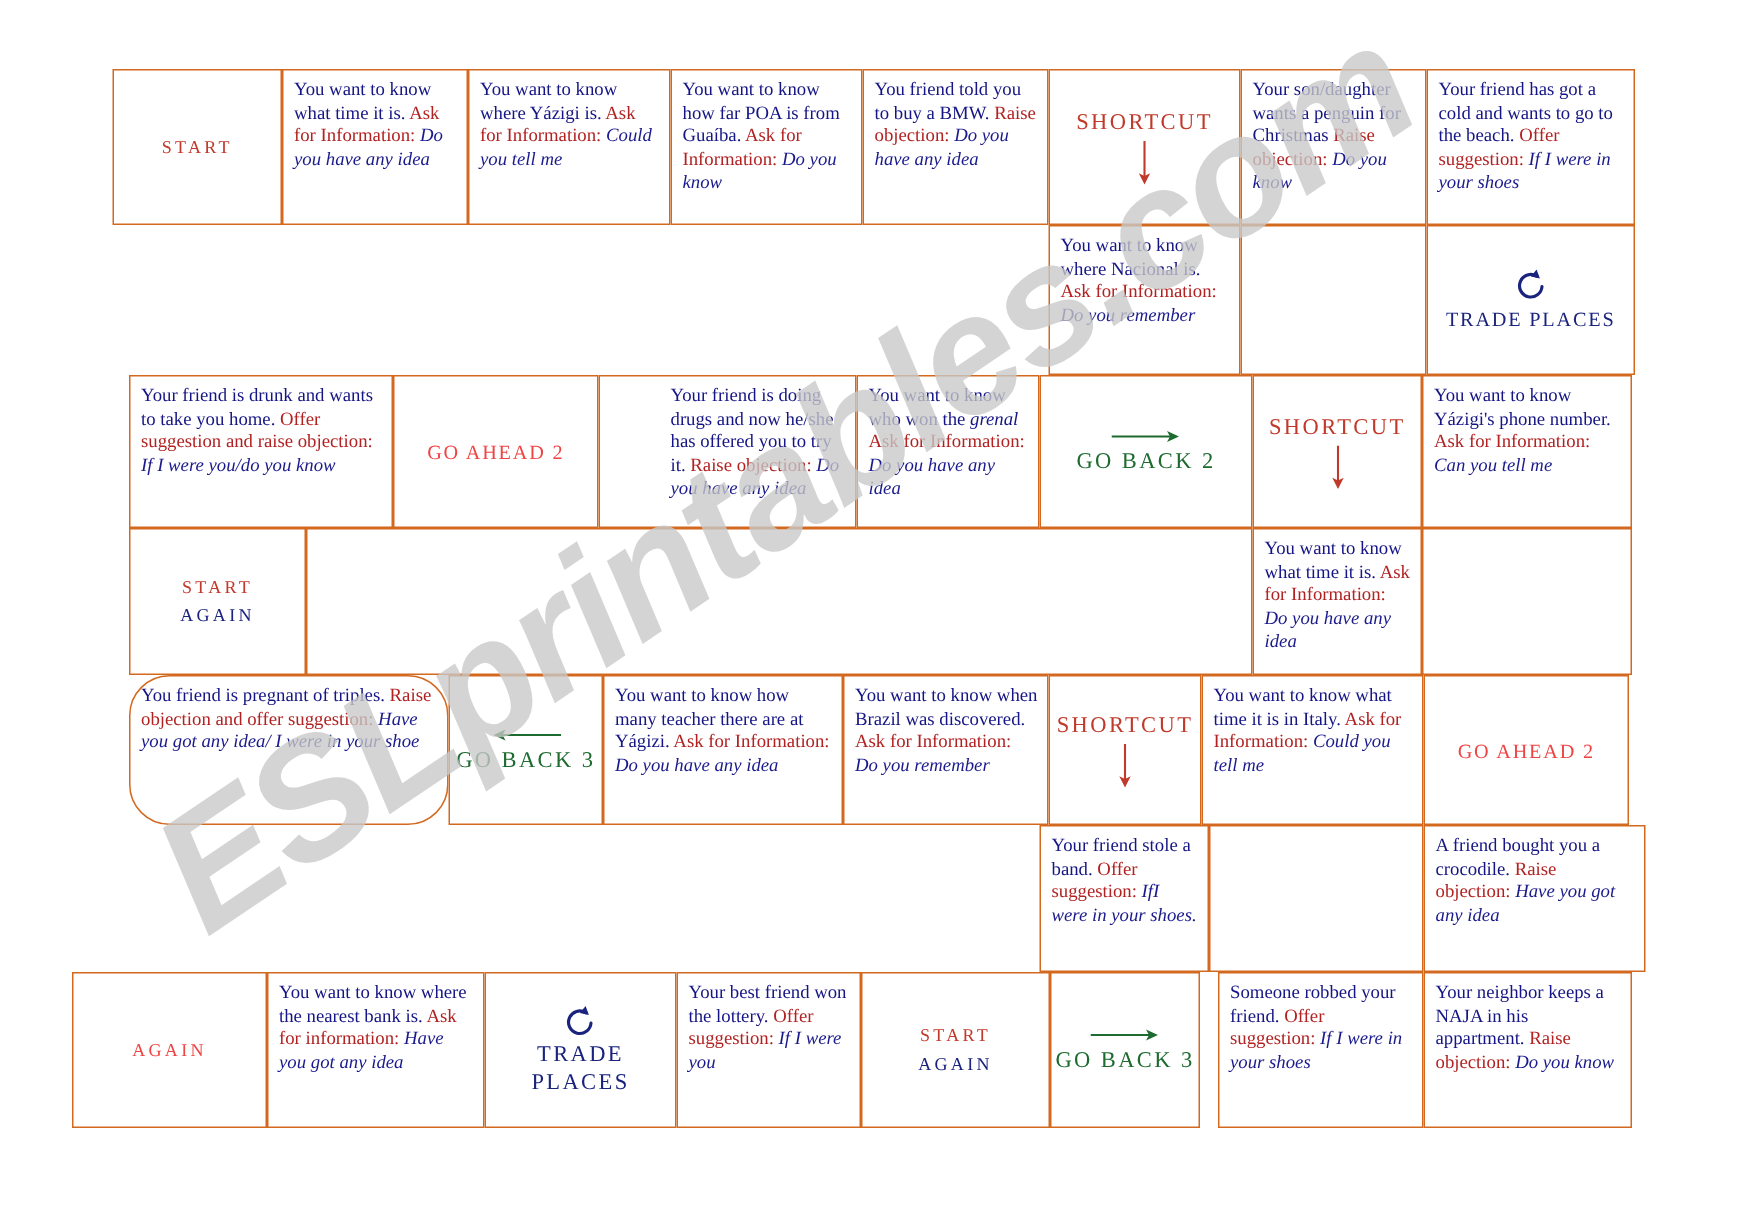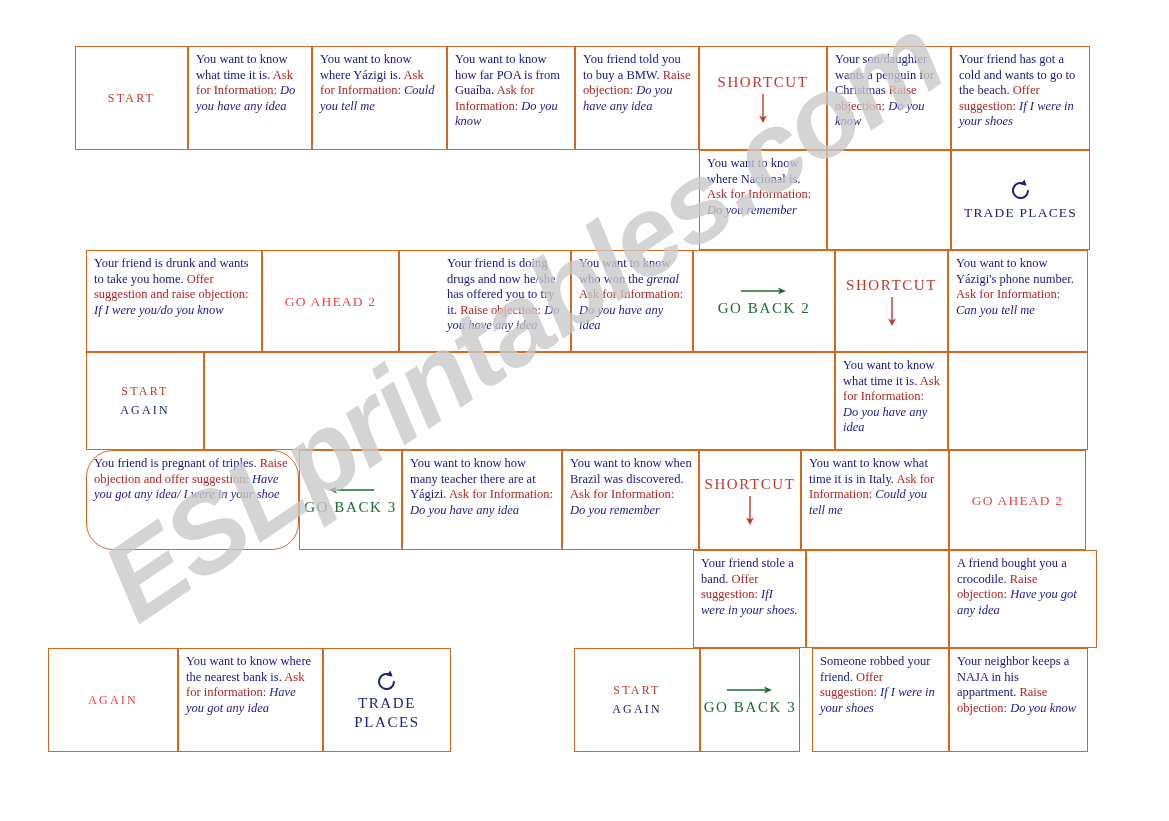--- a/index.html
+++ b/index.html
@@ -253,20 +253,23 @@
       <div class="cell action" style="left: 323px; top: 0px; width: 128px; height: 104px;">
         <span class="glyph refresh-ic">
           <svg width="24" height="24" viewBox="0 0 24 24">
             <path d="M19 13 A7.5 7.5 0 1 1 15.6 6.2" fill="none" stroke="#1a237e" stroke-width="2.1" stroke-linecap="round"></path>
             <path d="M15.4 1.6 L17.6 7.6 L11.6 6.4 Z" fill="#1a237e"></path>
           </svg>
         </span>
         <div class="act-label navy">TRADE</div>
         <div class="act-label navy">PLACES</div>
       </div>
+      <div class="cell" style="left: 451px; top: 0px; width: 123px; height: 104px;">
+        <div class="ctext"><span class="prompt">Your best friend won the lottery.</span> <span class="instr">Offer suggestion:</span> <span class="phrase">If I were you</span></div>
+      </div>
       <div class="cell action" style="left: 574px; top: 0px; width: 126px; height: 104px;">
         <div class="act-label red lg">START</div>
         <div class="act-label lg navy">AGAIN</div>
       </div>
       <div class="cell action" style="left: 700px; top: 0px; width: 100px; height: 104px;">
         <span class="glyph arrow-right">
           <svg width="46" height="14" viewBox="0 0 46 14">
             <line x1="0" y1="7" x2="40" y2="7" stroke="#1d6b2f" stroke-width="1.4"></line>
             <path d="M45 7 L37 3.4 L39 7 L37 10.6 Z" fill="#1d6b2f"></path>
           </svg>

